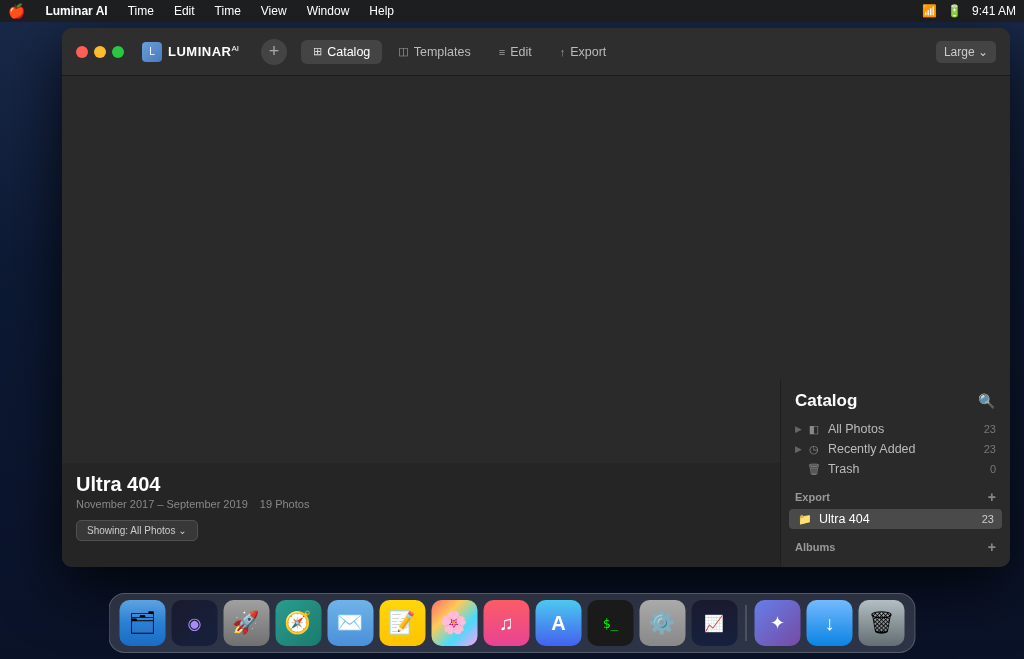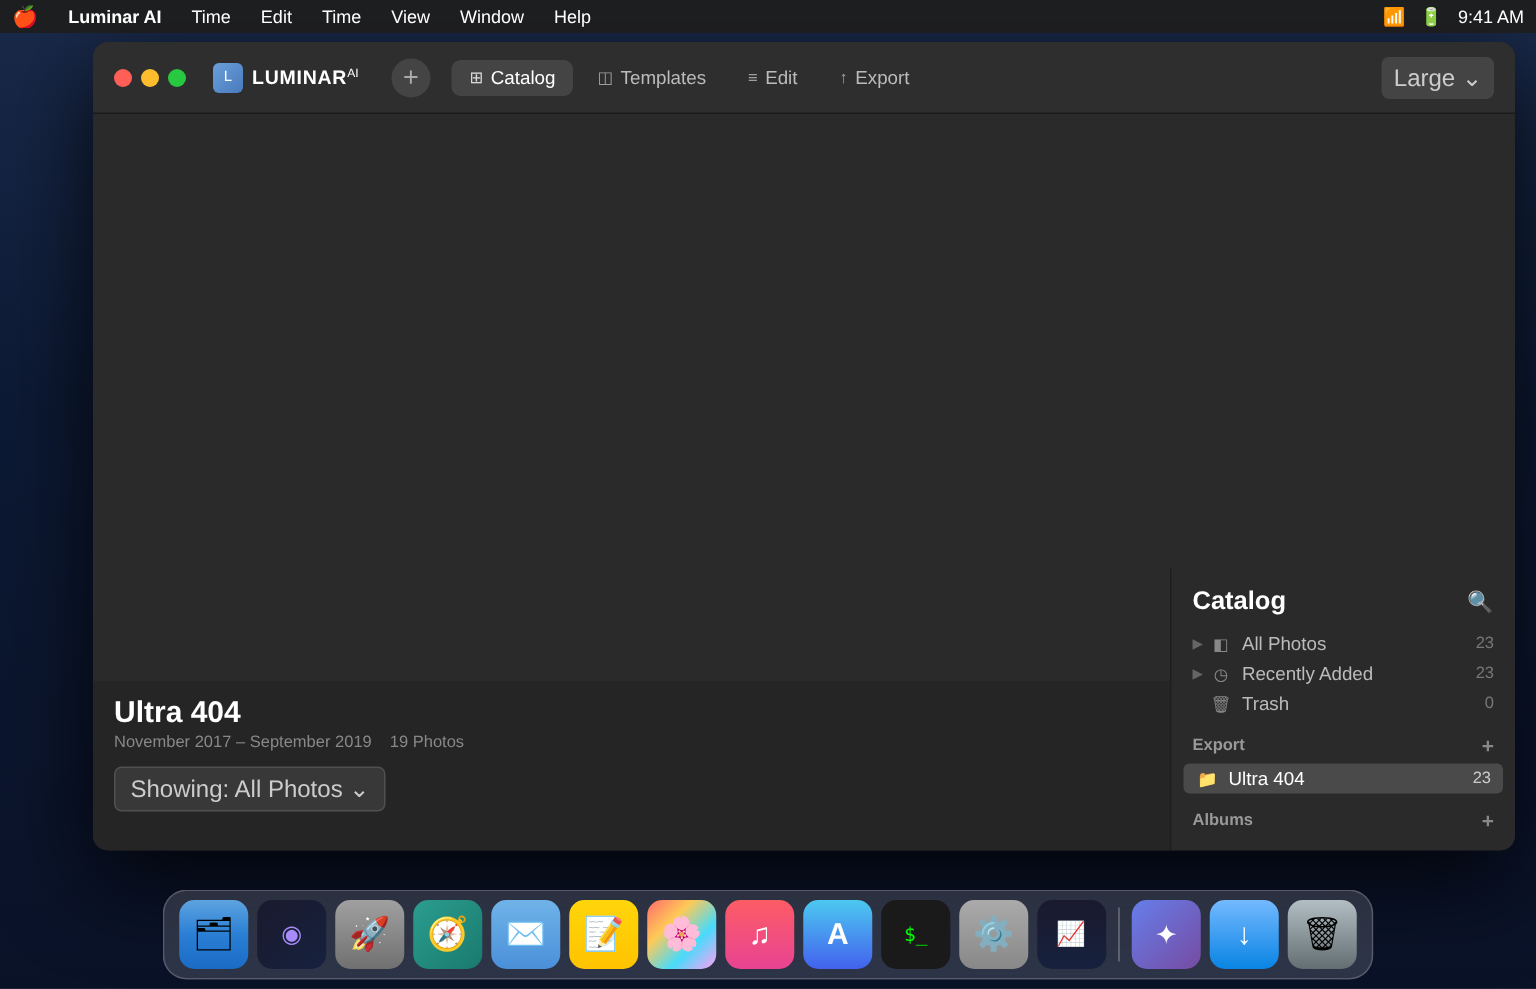--- a/index.html
+++ b/index.html
@@ -151,21 +151,21 @@
 
     .title-right {
       display: flex;
       align-items: center;
       gap: 8px;
     }
     .size-selector {
       background: #444;
       border: none;
       color: #ccc;
-      font-size: 16px;
+      font-size: 12px;
       padding: 4px 8px;
       border-radius: 5px;
       cursor: pointer;
     }
 
     
     .content-area {
       display: flex;
       flex: 1;
       overflow: hidden;
@@ -203,21 +203,21 @@
       display: flex;
       gap: 8px;
       padding: 4px 14px 8px;
       flex-shrink: 0;
       align-items: center;
     }
     .dropdown-btn {
       background: #383838;
       border: 1px solid #505050;
       color: #ccc;
-      font-size: 16px;
+      font-size: 10px;
       padding: 4px 10px;
       border-radius: 5px;
       cursor: pointer;
       display: flex;
       align-items: center;
       gap: 4px;
     }
 
     
     .photo-grid {

